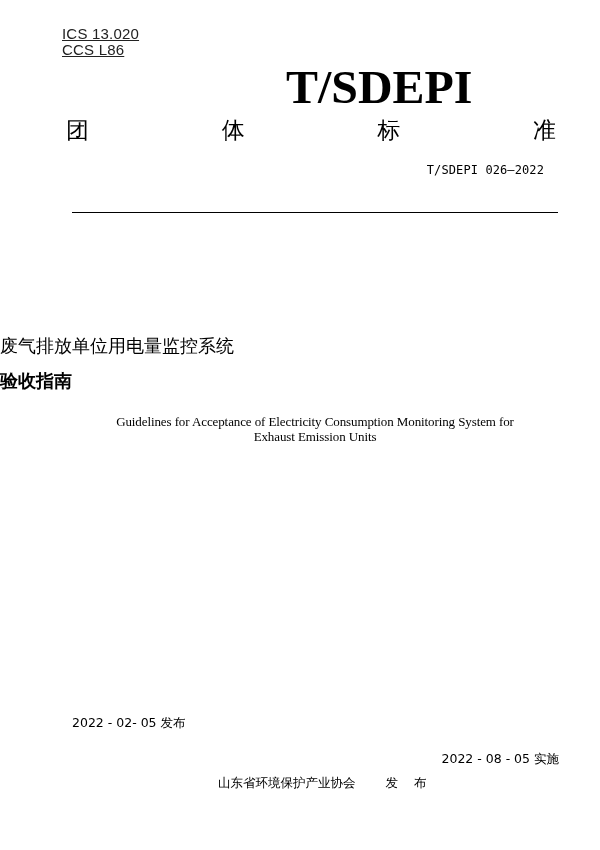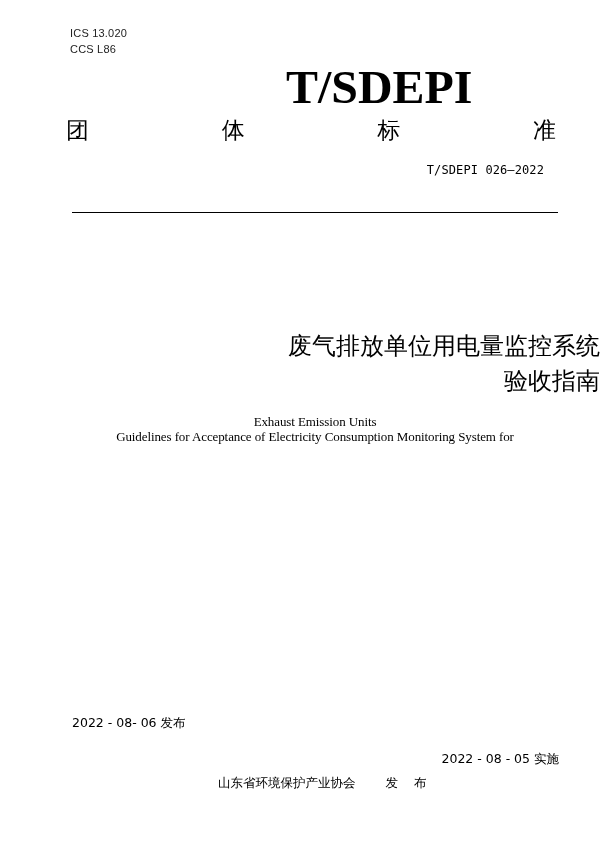--- a/index.html
+++ b/index.html
@@ -11,26 +11,27 @@
       width: 600px;
       height: 850px;
       position: relative;
       overflow: hidden;
       color: #000000;
       font-family: "DejaVu Sans", sans-serif;
     }
     .abs { position: absolute; }
 
     .classification {
-      left: 70px;
+      left: 62px;
       font-family: "Liberation Sans", sans-serif;
-      font-size: 11px;
+      font-size: 15px;
       line-height: 11px;
       color: #222;
       letter-spacing: 0.2px;
+      text-decoration: underline;
     }
     #ics { top: 28px; }
     #ccs { top: 44px; }
 
     #logo {
       left: 286px;
       top: 62px;
       width: 238px;
       font-family: "Liberation Serif", serif;
       font-weight: bold;
@@ -70,27 +71,27 @@
       top: 212px;
       width: 486px;
       height: 0;
       border-top: 1.3px solid #000;
     }
 
     #title-cn {
       left: 0;
       width: 600px;
       top: 330px;
-      text-align: right;
+      text-align: left;
       font-family: "DejaVu Sans", sans-serif;
-      font-size: 24px;
+      font-size: 18px;
       line-height: 32px;
     }
     #title-cn div { margin: 0; }
-    #title-cn .line2 { margin-top: 3px; }
+    #title-cn .line2 { margin-top: 3px; font-weight: bold; }
 
     #title-en {
       left: 60px;
       width: 510px;
       top: 414px;
       text-align: center;
       font-family: "Liberation Serif", serif;
       font-size: 13px;
       line-height: 15px;
       letter-spacing: -0.1px;
@@ -144,22 +145,22 @@
 <div class="abs" id="std-number">T/SDEPI 026—2022</div>
 
 <div class="abs" id="top-rule"></div>
 
 <div class="abs" id="title-cn">
   <div>废气排放单位用电量监控系统</div>
   <div class="line2">验收指南</div>
 </div>
 
 <div class="abs" id="title-en">
+  <div>Guidelines for Acceptance of Electricity Consumption Monitoring System for</div>
   <div>Exhaust Emission Units</div>
-  <div>Guidelines for Acceptance of Electricity Consumption Monitoring System for</div>
 </div>
 
-<div class="abs" id="issue-date">2022 - 08- 06 发布</div>
+<div class="abs" id="issue-date">2022 - 02- 05 发布</div>
 <div class="abs" id="impl-date">2022 - 08 - 05 实施</div>
 
 <div class="abs" id="issuer">
   <span>山东省环境保护产业协会</span><span class="gap"></span><span>发</span><span class="gap2"></span><span>布</span>
 </div>
 
 </body></html>

